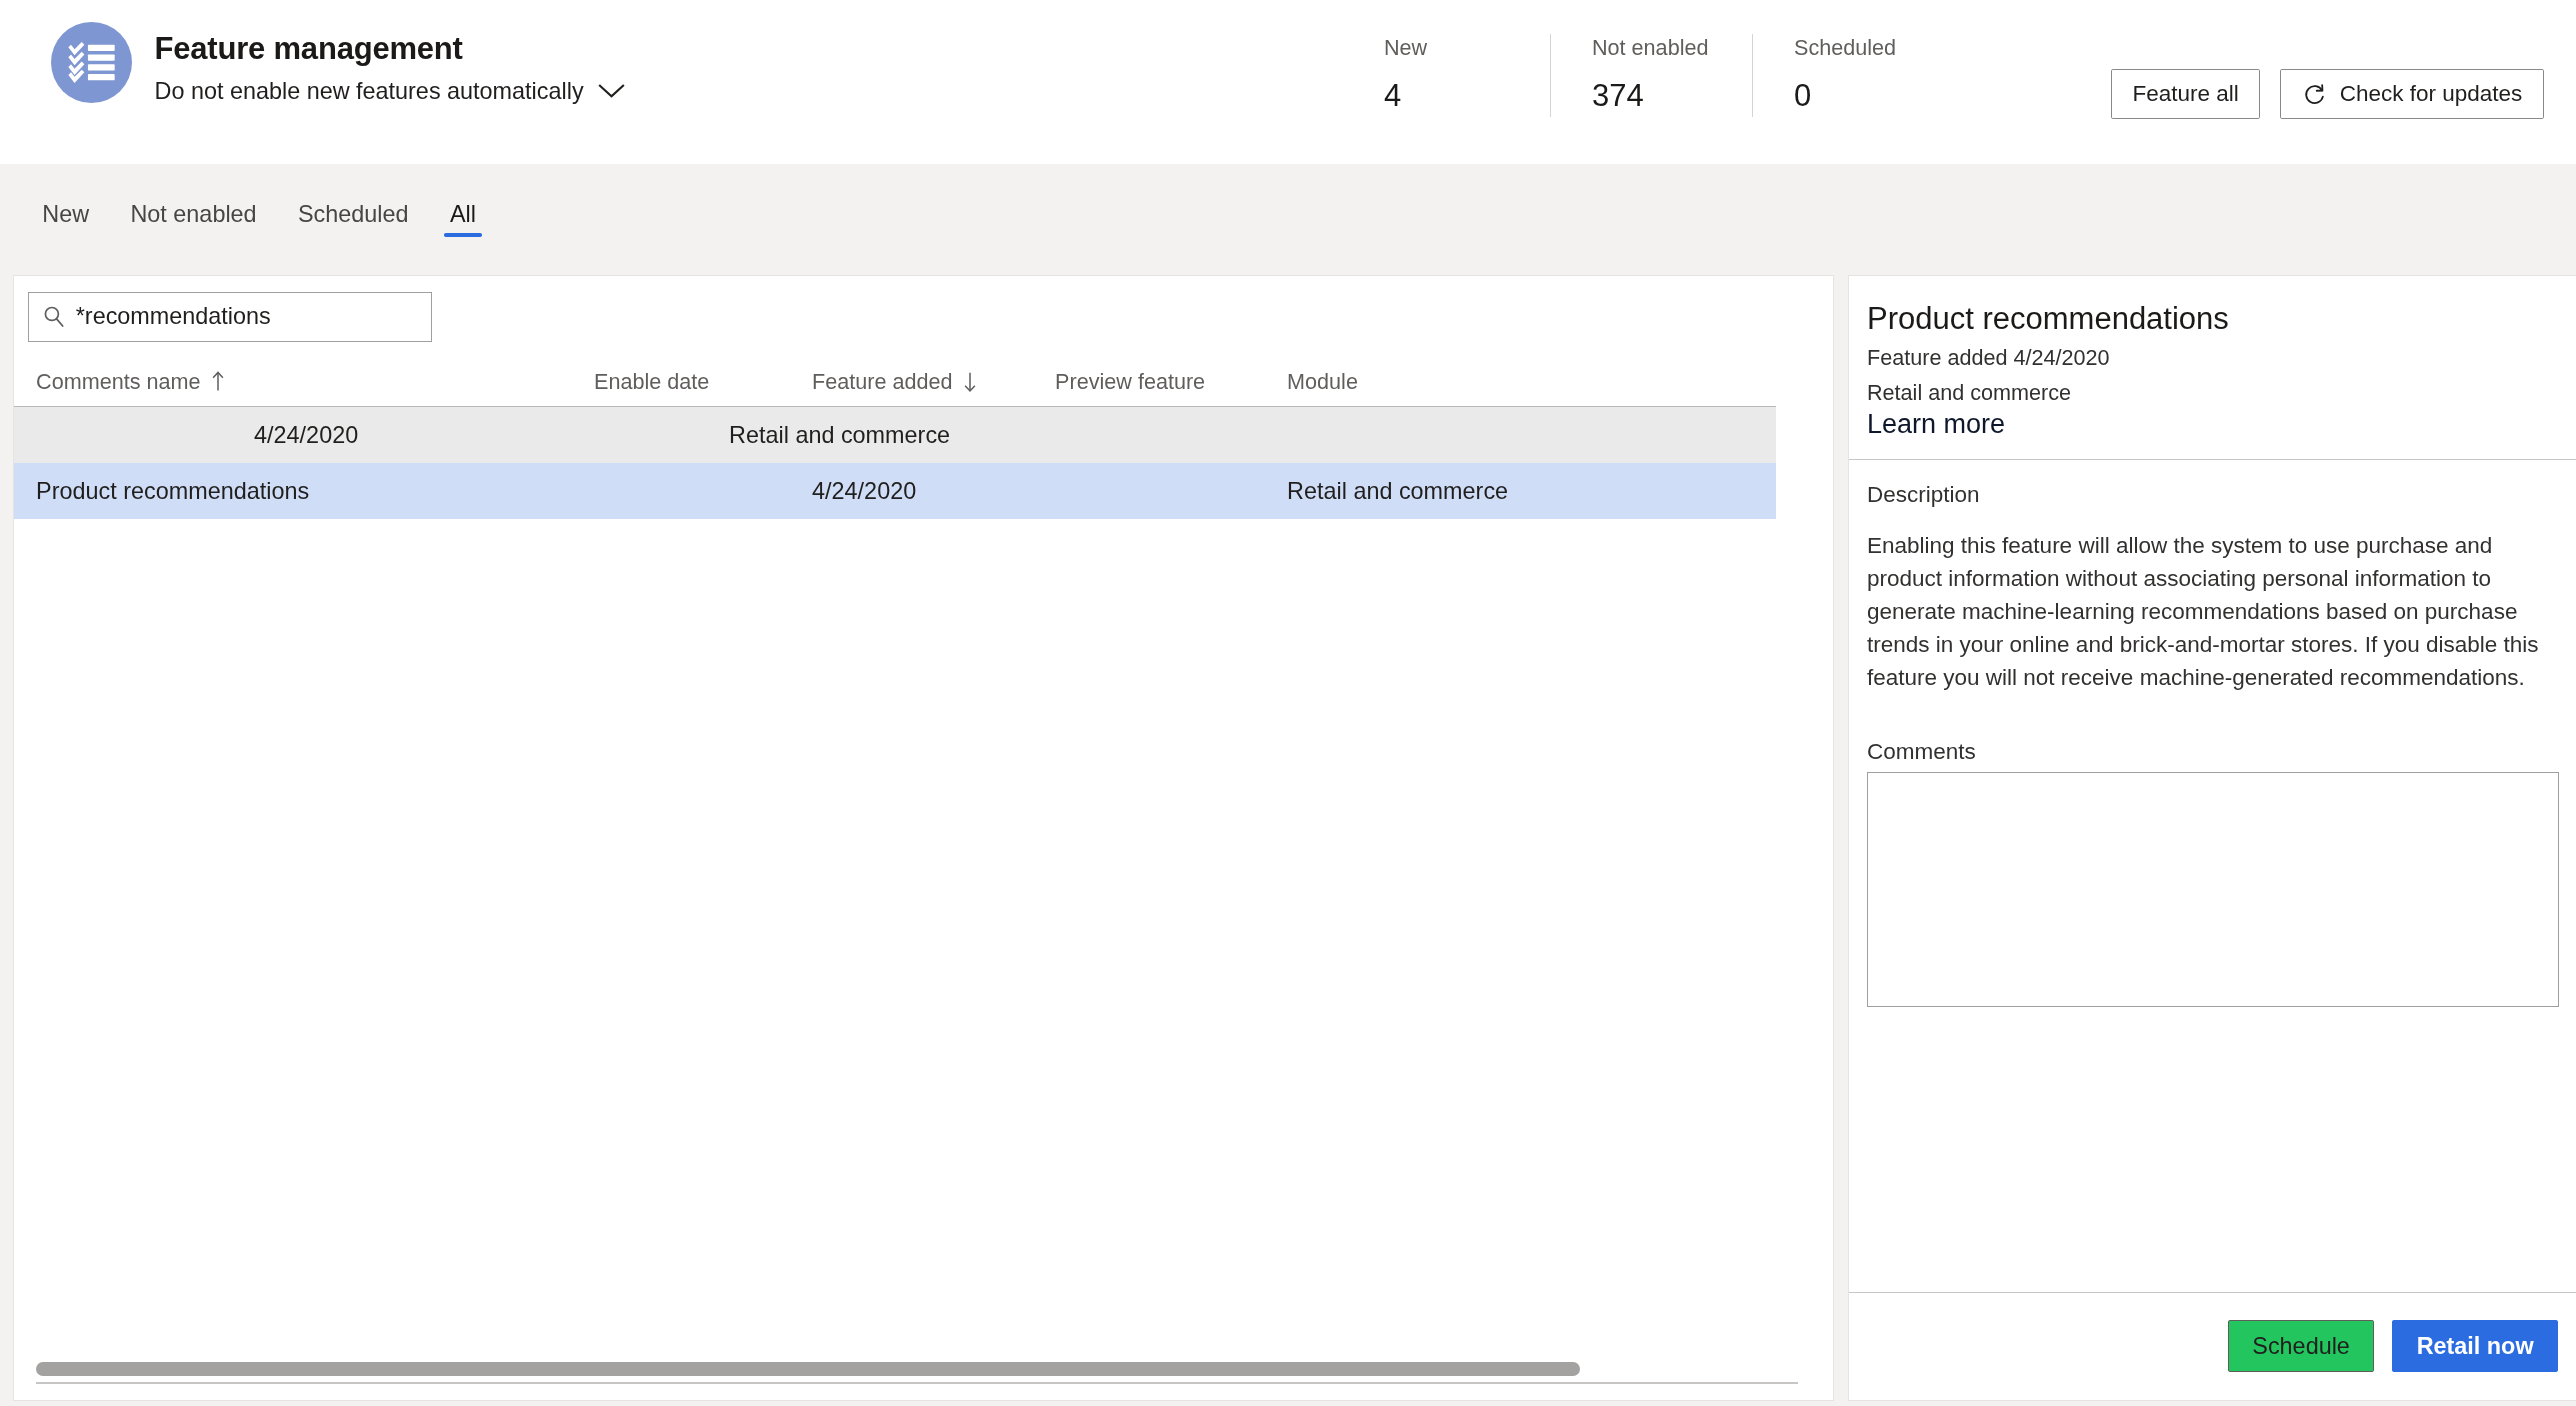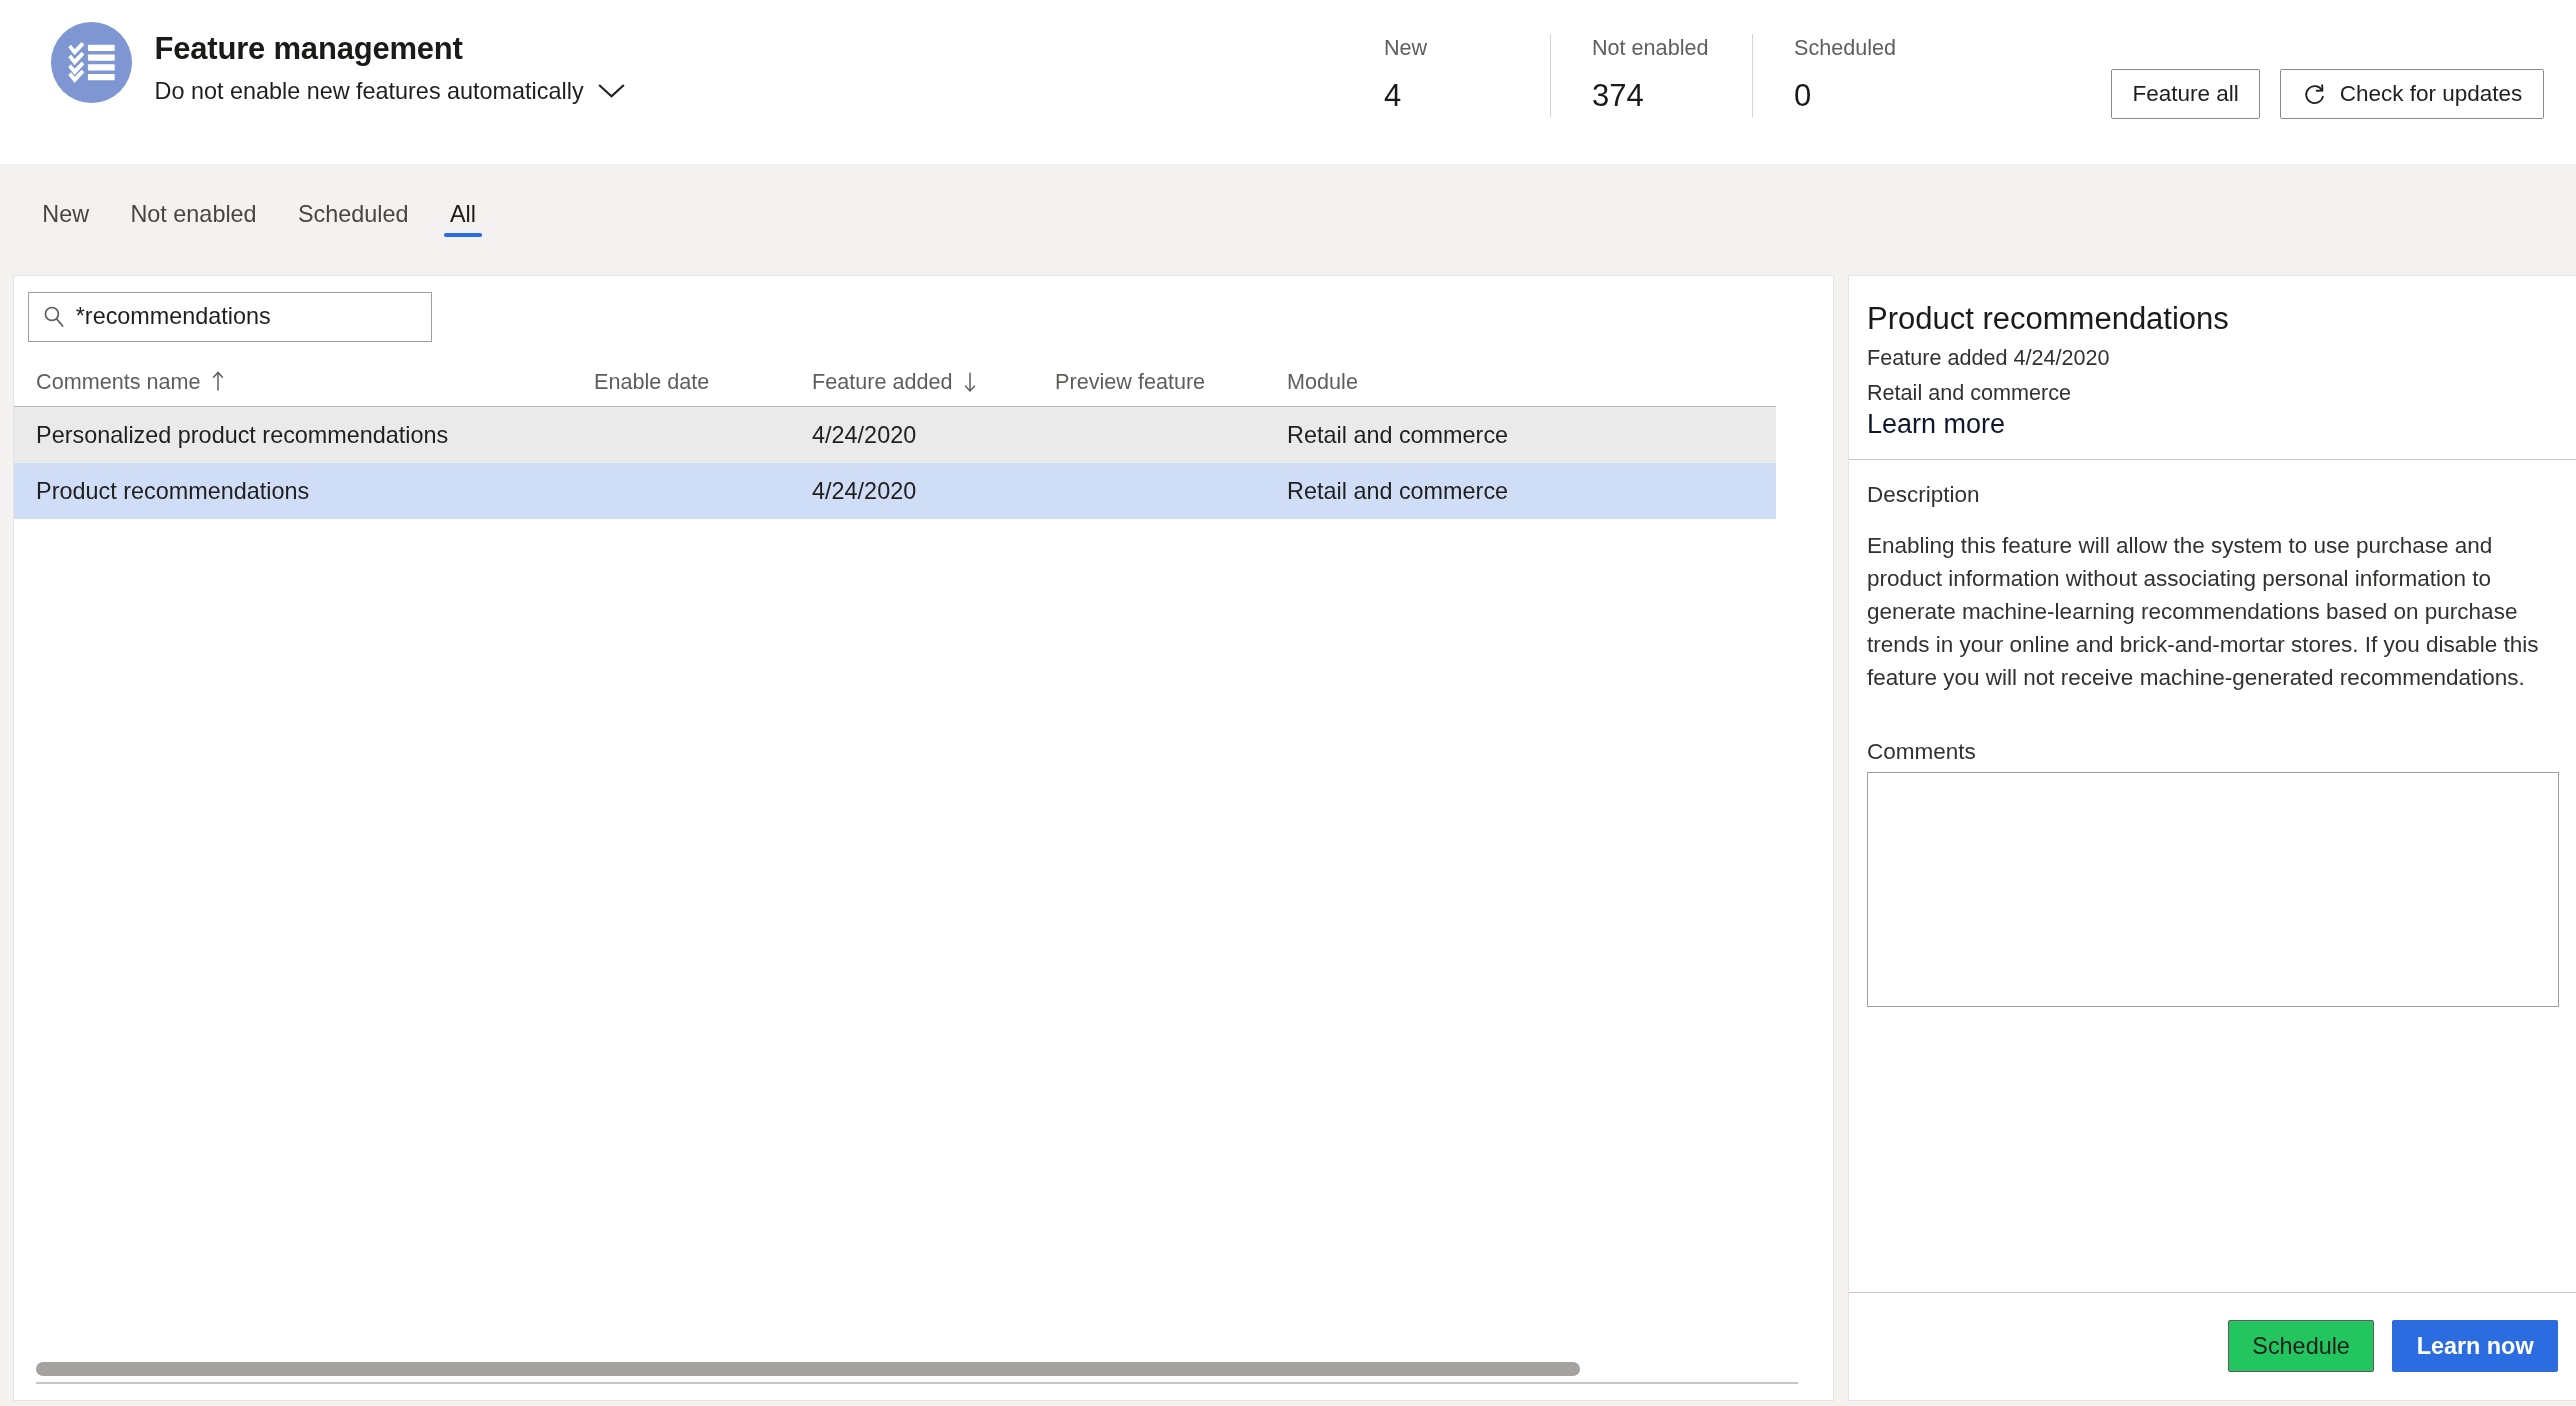--- a/index.html
+++ b/index.html
@@ -525,21 +525,20 @@
           </div>
           <div class="th col-prev">
             <span>Preview feature</span>
           </div>
           <div class="th col-module">
             <span>Module</span>
           </div>
         </div>
 
         <div class="trow hover">
-          <div class="td col-name">Personalized product recommendations</div>
           <div class="td col-enable"></div>
           <div class="td col-added">4/24/2020</div>
           <div class="td col-prev"></div>
           <div class="td col-module">Retail and commerce</div>
         </div>
 
         <div class="trow selected">
           <div class="td col-name">Product recommendations</div>
           <div class="td col-enable"></div>
           <div class="td col-added">4/24/2020</div>
@@ -570,20 +569,20 @@
         <div class="description-text">Enabling this feature will allow the system to use purchase and product information without associating personal information to generate machine-learning recommendations based on purchase trends in your online and brick-and-mortar stores. If you disable this feature you will not receive machine-generated recommendations.</div>
         <div class="comments-label">Comments</div>
         <textarea class="comments-box" placeholder="" style=""></textarea>
       </div>
 
       <div class="detail-footer">
         <button class="btn-secondary">
           <span>Schedule</span>
         </button>
         <button class="btn-primary">
-          <span>Learn now</span>
+          <span>Retail now</span>
         </button>
       </div>
     </div>
 
   </div>
 </div>
 
 
 </body></html>

